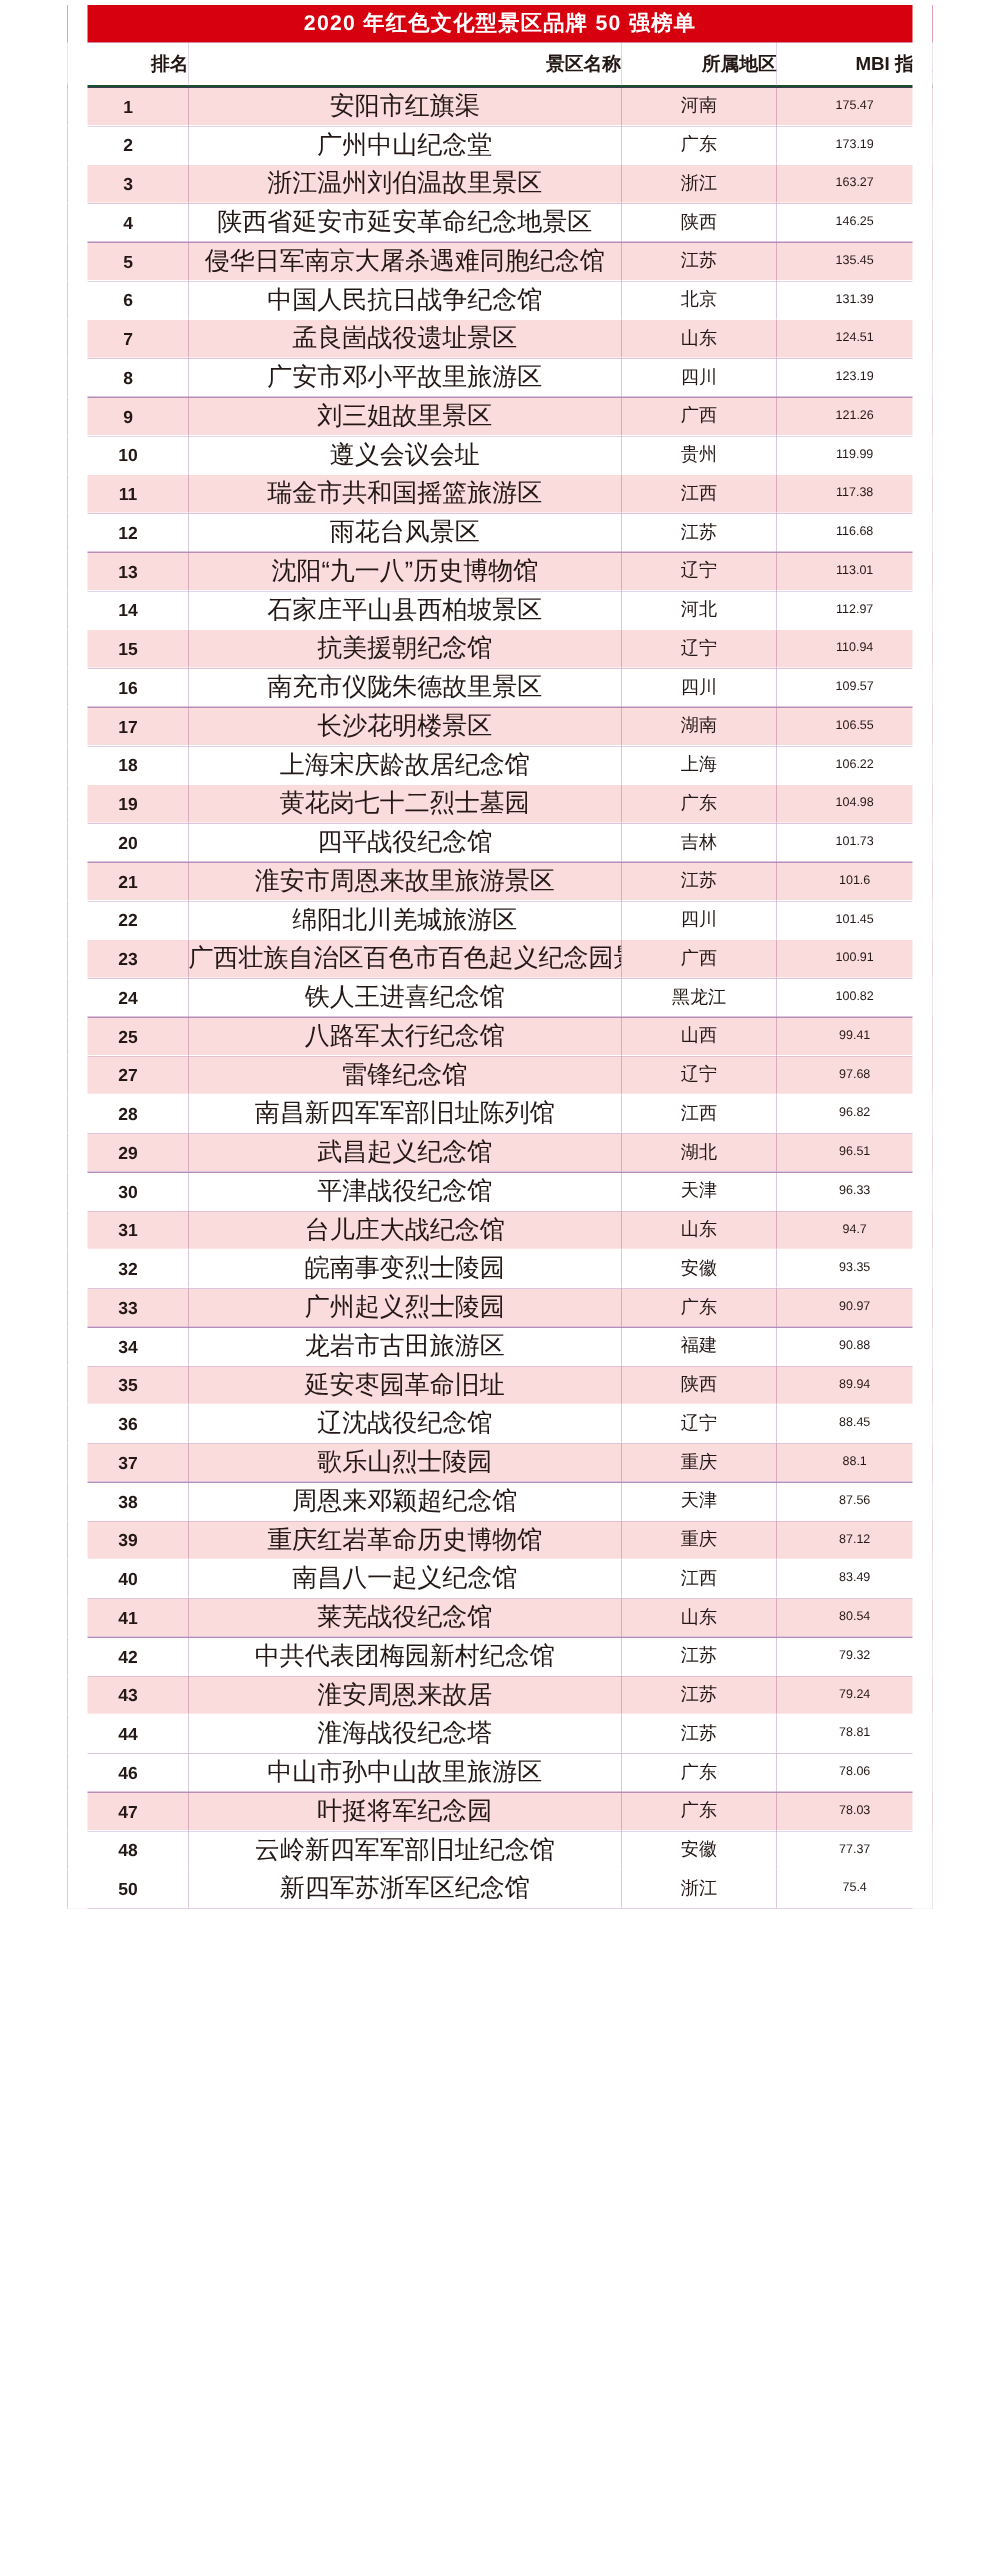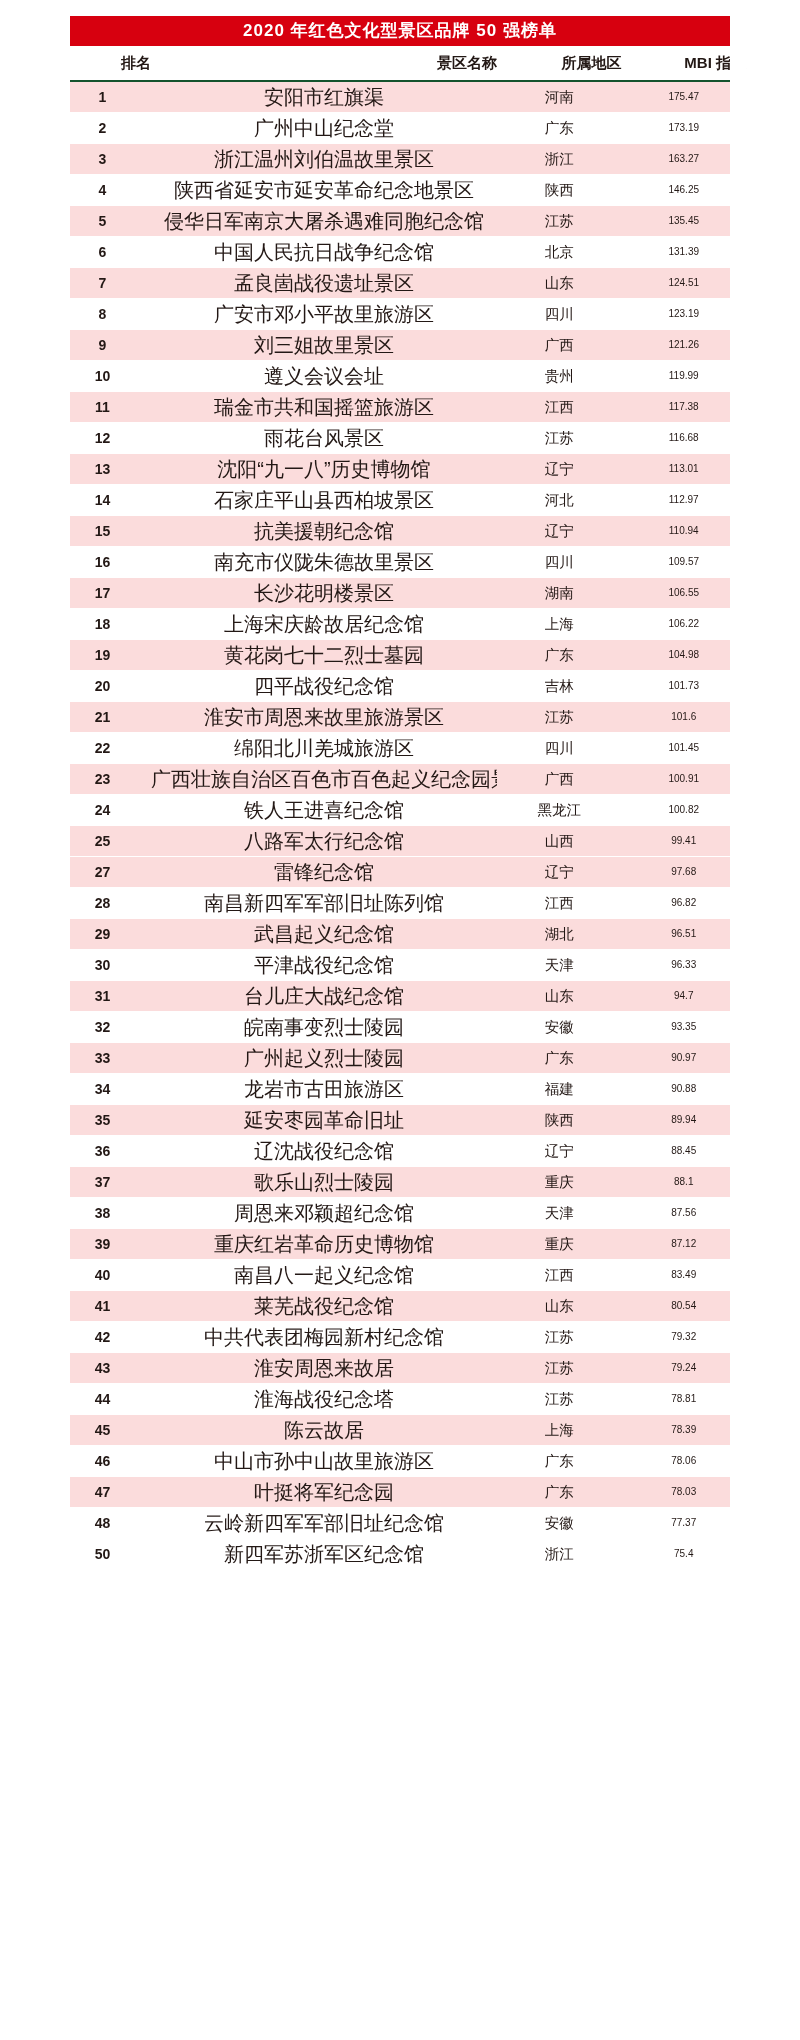--- a/index.html
+++ b/index.html
@@ -7,21 +7,21 @@
     padding: 0;
     background: #ffffff;
   }
   body {
     width: 800px;
     font-family: "Liberation Sans", "DejaVu Sans", sans-serif;
     color: #231815;
   }
   .page {
     width: 692px;
-    margin: 16px auto;
+    margin: 4px auto;
     background: #701a75;
     position: relative;
   }
   .banner {
     background: #d7000f;
     color: #ffffff;
     text-align: center;
     font-size: 17px;
     font-weight: bold;
     letter-spacing: 1px;
@@ -363,26 +363,20 @@
           <td class="name-cell">淮安周恩来故居</td>
           <td class="region-cell">江苏</td>
           <td class="mbi-cell">79.24</td>
         </tr>
         <tr class="even">
           <td class="rank-cell">44</td>
           <td class="name-cell">淮海战役纪念塔</td>
           <td class="region-cell">江苏</td>
           <td class="mbi-cell">78.81</td>
         </tr>
-        <tr class="odd">
-          <td class="rank-cell">45</td>
-          <td class="name-cell">陈云故居</td>
-          <td class="region-cell">上海</td>
-          <td class="mbi-cell">78.39</td>
-        </tr>
         <tr class="even">
           <td class="rank-cell">46</td>
           <td class="name-cell">中山市孙中山故里旅游区</td>
           <td class="region-cell">广东</td>
           <td class="mbi-cell">78.06</td>
         </tr>
         <tr class="odd">
           <td class="rank-cell">47</td>
           <td class="name-cell">叶挺将军纪念园</td>
           <td class="region-cell">广东</td>

